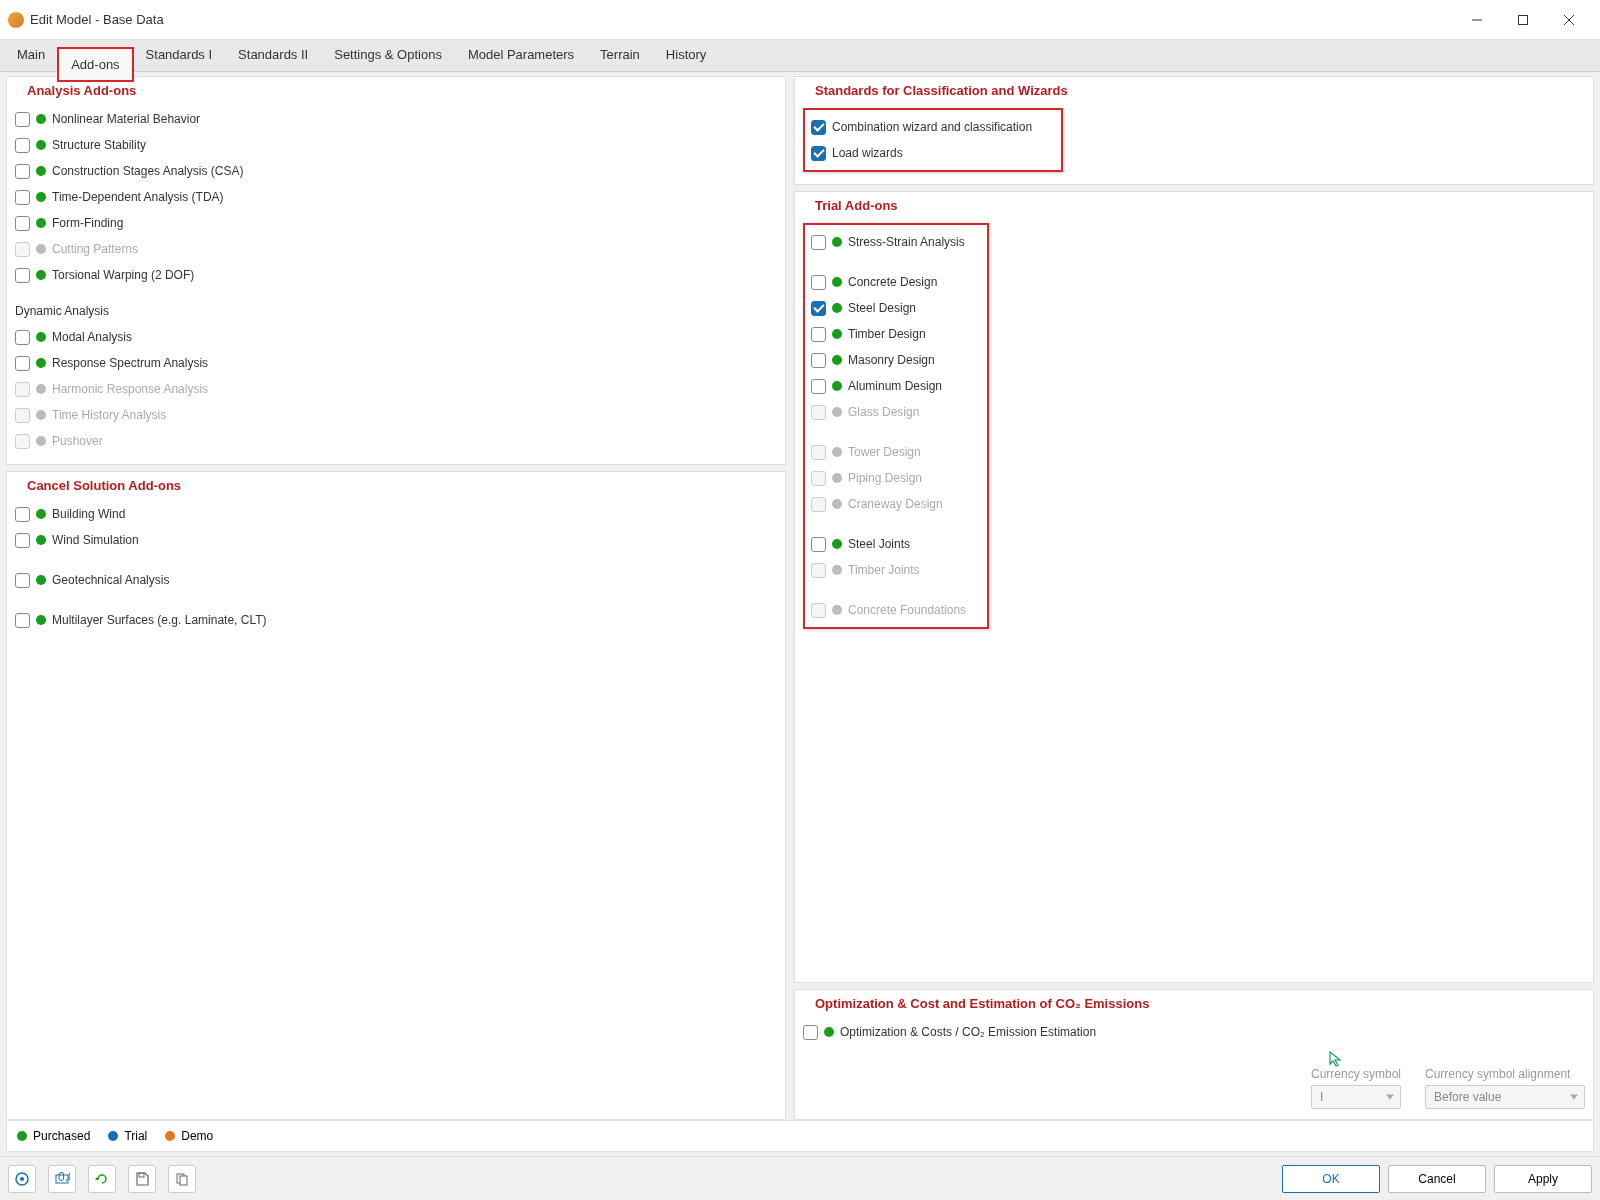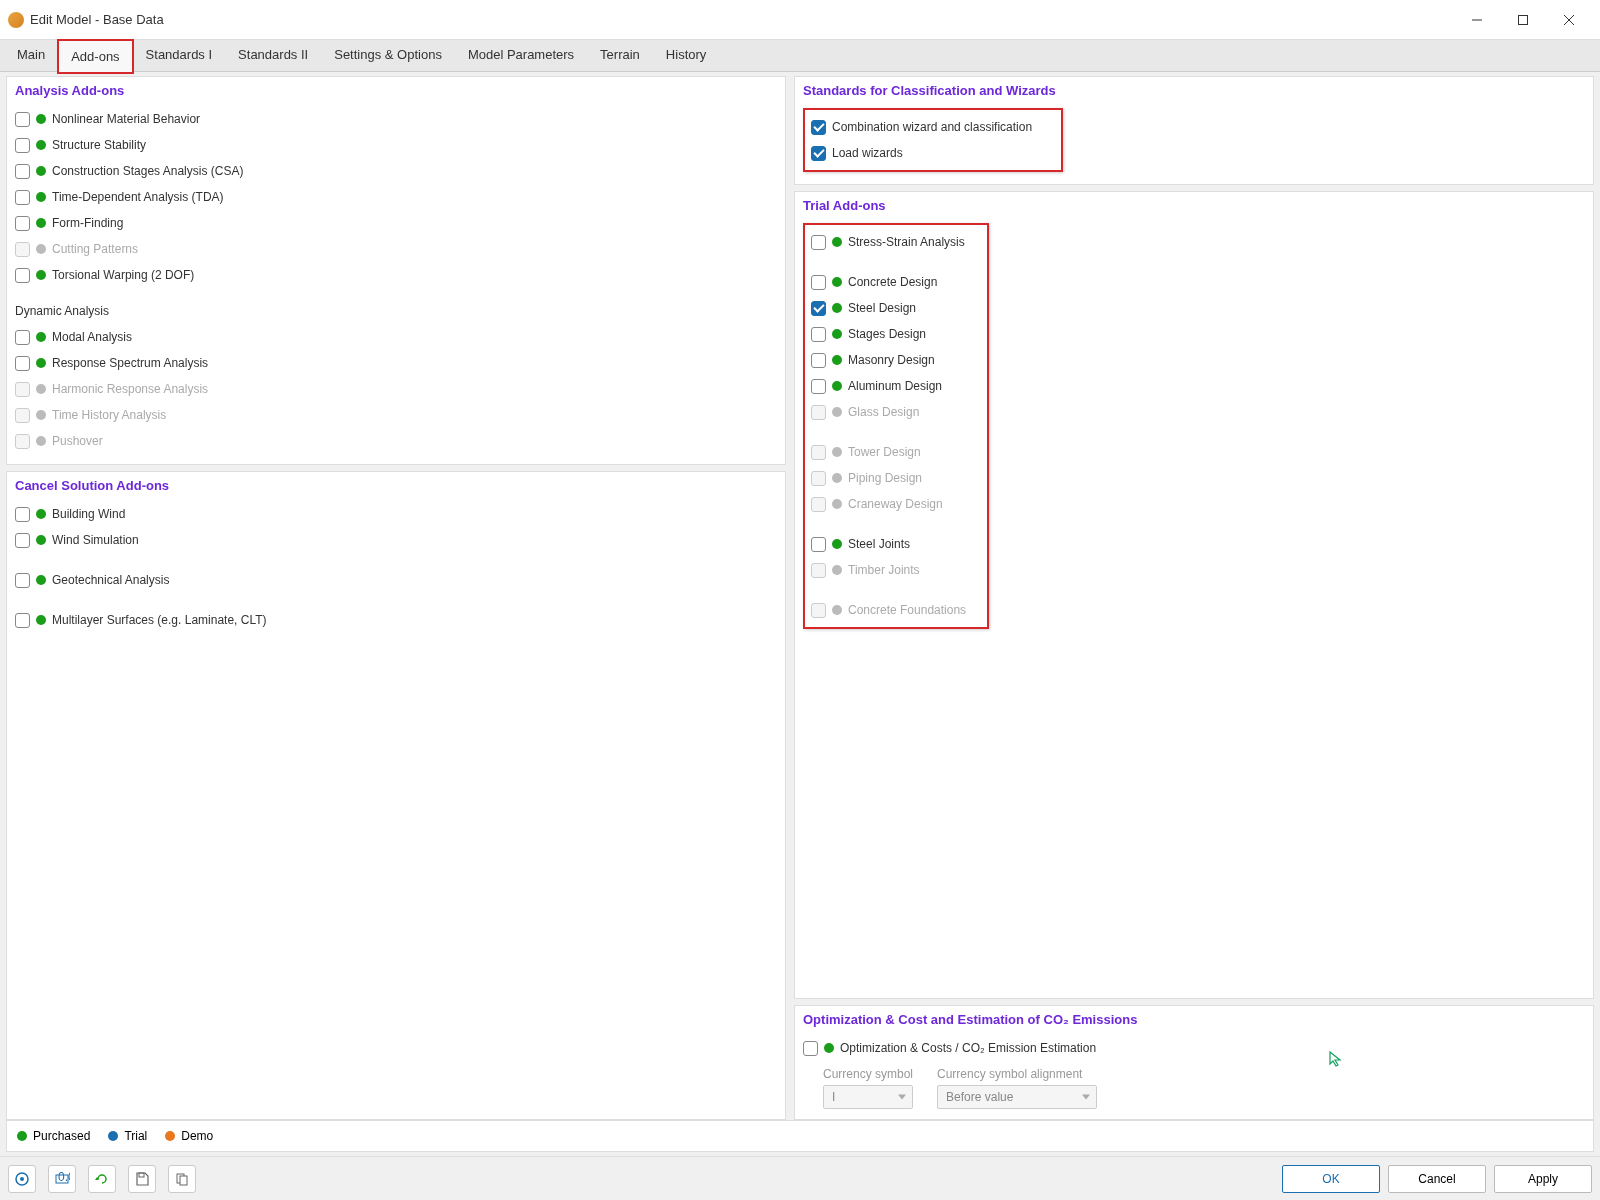--- a/index.html
+++ b/index.html
@@ -6,30 +6,30 @@
 body { background: #f0f0f0; width: 1600px; height: 1200px; overflow: hidden; display: flex; flex-direction: column; }
 
 .titlebar { height: 40px; background: #fff; display: flex; align-items: center; padding: 0 8px; border-bottom: 1px solid #ddd; }
 .titlebar .app-icon { width: 16px; height: 16px; background: linear-gradient(135deg, #e8a640, #d88020); border-radius: 50%; margin-right: 6px; }
 .titlebar .title { flex: 1; font-size: 13px; color: #333; }
 .titlebar .win-btn { width: 46px; height: 30px; display: flex; align-items: center; justify-content: center; color: #333; cursor: default; }
 .titlebar .win-btn svg { width: 12px; height: 12px; }
 
 .tabbar { height: 32px; background: #e8e8e8; display: flex; align-items: flex-end; padding: 0 4px; border-bottom: 1px solid #ccc; }
 .tab { padding: 8px 12px; font-size: 13px; color: #333; cursor: default; border: 1px solid transparent; }
-.tab.active { background: #f8f8f8; border: 1px solid #bbb; border-bottom: 1px solid #f8f8f8; position: relative; top: 2px; }
+.tab.active { background: #f8f8f8; border: 1px solid #bbb; border-bottom: 1px solid #f8f8f8; position: relative; top: 10px; }
 .tab.highlighted { outline: 2px solid #d62828; outline-offset: -1px; }
 
 .content { flex: 1; display: flex; gap: 8px; padding: 4px 6px 0 6px; background: #f0f0f0; overflow: hidden; }
 .col { display: flex; flex-direction: column; gap: 6px; }
 .col-left { flex: 0 0 780px; }
 .col-right { flex: 1; }
 
 .panel { background: #fff; border: 1px solid #ddd; padding: 6px 8px 10px 8px; }
-.panel-title { color: #6d28d9; font-weight: 600; font-size: 13px; margin-bottom: 8px; }
+.panel-title { color: #b91c1c; font-weight: 600; font-size: 13px; margin-bottom: 8px; margin-left: 12px; }
 .subheading { color: #333; font-size: 12px; margin: 10px 0 6px 0; }
 
 .item-row { display: flex; align-items: center; height: 26px; gap: 6px; }
 .item-row.gap-top { margin-top: 14px; }
 .checkbox { width: 15px; height: 15px; border: 1px solid #888; border-radius: 3px; background: #fff; display: flex; align-items: center; justify-content: center; flex-shrink: 0; }
 .checkbox.checked { background: #1a6fb0; border-color: #1a6fb0; }
 .checkbox.checked::after { content: ""; width: 4px; height: 8px; border: solid #fff; border-width: 0 2px 2px 0; transform: rotate(45deg); margin-top: -2px; }
 .checkbox.disabled { border-color: #ccc; background: #f5f5f5; }
 .dot { width: 10px; height: 10px; border-radius: 50%; flex-shrink: 0; }
 .dot.green { background: #1a9e1a; }
@@ -38,21 +38,21 @@
 .dot.orange { background: #e87722; }
 .item-label { color: #333; }
 .item-label.disabled { color: #aaa; }
 
 .highlight-box { border: 2px solid #d62828; padding: 4px 6px; margin: 2px 0; display: inline-block; box-shadow: 1px 1px 3px rgba(0,0,0,0.2); }
 
 .legend-row { background: #fff; border: 1px solid #ddd; padding: 8px 10px; display: flex; gap: 18px; align-items: center; margin: 0 6px 4px 6px; }
 .legend-row .col-left-legend { flex: 0 0 780px; display: flex; gap: 18px; align-items: flex-end; }
 .legend-item { display: flex; align-items: center; gap: 6px; }
 
-.opt-section .field-row { display: flex; gap: 24px; margin-top: 6px; padding-left: 20px; }
+.opt-section .field-row { display: flex; gap: 24px; margin-top: 22px; padding-left: 20px; justify-content: flex-end; }
 .field-col { display: flex; flex-direction: column; gap: 4px; }
 .field-label { color: #999; font-size: 12px; }
 .select-box { border: 1px solid #ccc; background: #f5f5f5; color: #888; padding: 4px 22px 4px 8px; position: relative; min-width: 60px; border-radius: 2px; }
 .select-box.wide { min-width: 160px; }
 .select-box::after { content: ""; position: absolute; right: 6px; top: 50%; width: 0; height: 0; border-left: 4px solid transparent; border-right: 4px solid transparent; border-top: 5px solid #aaa; transform: translateY(-50%); }
 
 .footer { height: 44px; background: #f0f0f0; display: flex; align-items: center; padding: 0 8px; border-top: 1px solid #ddd; }
 .footer-icons { display: flex; gap: 12px; }
 .footer-icon { width: 28px; height: 28px; border: 1px solid #ccc; background: #fff; border-radius: 3px; display: flex; align-items: center; justify-content: center; }
 .footer-icon svg { width: 16px; height: 16px; }
@@ -228,21 +228,21 @@
               <div class="item-label">Concrete Design</div>
             </div>
             <div class="item-row">
               <div class="checkbox checked"></div>
               <div class="dot green"></div>
               <div class="item-label">Steel Design</div>
             </div>
             <div class="item-row">
               <div class="checkbox"></div>
               <div class="dot green"></div>
-              <div class="item-label">Stages Design</div>
+              <div class="item-label">Timber Design</div>
             </div>
             <div class="item-row">
               <div class="checkbox"></div>
               <div class="dot green"></div>
               <div class="item-label">Masonry Design</div>
             </div>
             <div class="item-row">
               <div class="checkbox"></div>
               <div class="dot green"></div>
               <div class="item-label">Aluminum Design</div>

